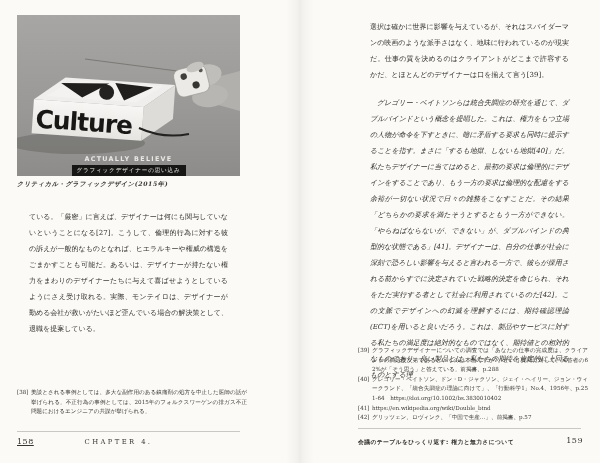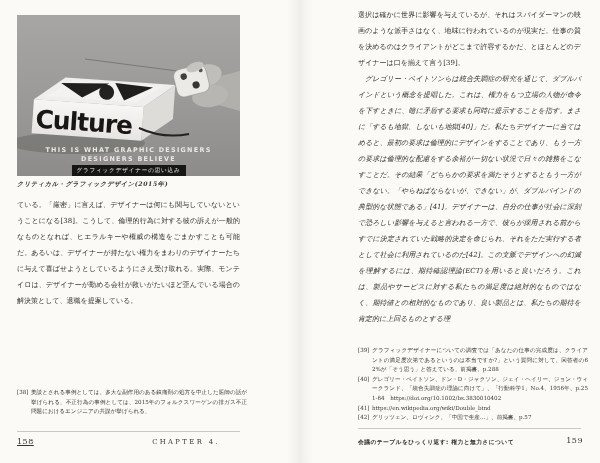--- a/index.html
+++ b/index.html
@@ -28,39 +28,39 @@
     background:#161614;color:#f1f0ed;font-family:"DejaVu Sans","Liberation Sans",sans-serif;
     font-size:5.6px;letter-spacing:.8px;padding:2px 5px 2.5px;white-space:nowrap;}
   .fig-caption{position:absolute;left:17px;top:180px;width:223px;
     font-style:italic;font-size:6.2px;letter-spacing:.6px;color:#393834;font-weight:600;}
 
   
   .body-text{position:absolute;width:223px;font-size:7px;line-height:16px;
     text-align:justify;text-justify:inter-ideograph;color:#312f2b;}
   .body-left{left:17px;top:197px;}
   .body-right{left:58px;top:7px;}
-  .body-text p{margin:0;}
+  .body-text p{margin:12px;}
   .body-text p.indent{text-indent:1em;font-style:italic;}
 
   
   .footnotes{position:absolute;width:230px;color:#3a3834;}
   .fn-left{left:17px;top:388px;}
   .fn-right{left:58px;top:346px;}
   .footnote{display:flex;font-size:5.6px;line-height:9.6px;}
   .fn-marker{flex:0 0 14px;}
   .fn-text{flex:1;text-align:justify;word-break:break-all;}
 
   
   .footer-rule{position:absolute;width:223px;border-top:1px solid #c9c8c4;height:0;}
   .rule-left{left:17px;top:431px;}
   .rule-right{left:58px;top:428px;}
   .page-number{position:absolute;font-size:8px;color:#34332f;letter-spacing:.5px;}
   .pn-left{left:17px;top:437px;text-decoration:underline;}
   .pn-right{right:17px;top:436px;text-align:right;margin-left:14px;}
-  .running-chapter{position:absolute;left:17px;top:438px;width:203px;text-align:right;
+  .running-chapter{position:absolute;left:17px;top:438px;width:203px;text-align:center;
     font-size:6.8px;letter-spacing:2.4px;color:#3a3935;}
   .running-title{position:absolute;left:58px;top:438px;width:200px;
     font-family:"DejaVu Sans","Liberation Sans",sans-serif;
     font-size:5.8px;font-weight:bold;letter-spacing:.4px;color:#2f2e2a;}
 </style>
 </head>
 <body>
 
 <div class="spread">
 
@@ -106,28 +106,27 @@
 
         <g transform="rotate(-14 174 66)">
           <rect x="158" y="52" width="33" height="28" rx="7" fill="#ebeae7" stroke="#97958f" stroke-width="0.6"></rect>
           <circle cx="168" cy="60" r="3.2" fill="#413f3b"></circle>
           <circle cx="178" cy="71" r="3.6" fill="#37352f"></circle>
           <circle cx="186" cy="58" r="2" fill="#55534d"></circle>
         </g>
 
         <ellipse cx="178" cy="52" rx="9" ry="4.5" transform="rotate(-20 178 52)" fill="#c6c4c0"></ellipse>
       </svg>
-      <div class="fig-line fig-line1">THIS IS WHAT GRAPHIC DESIGNERS</div>
-      <div class="fig-line fig-line2">DESIGNERS BELIEVE</div>
+      <div class="fig-line fig-line2">ACTUALLY BELIEVE</div>
       <div class="fig-badge">グラフィックデザイナーの思い込み</div>
     </div>
     <div class="fig-caption">クリティカル・グラフィックデザイン(2015年)</div>
 
     <div class="body-text body-left">
-      <p>ている。「厳密」に言えば、デザイナーは何にも関与していないということになる[38]。こうして、倫理的行為に対する彼の訴えが一般的なものとなれば、ヒエラルキーや権威の構造をごまかすことも可能だ。あるいは、デザイナーが持たない権力をまわりのデザイナーたちに与えて喜ばせようとしているようにさえ受け取れる。実際、モンテイロは、デザイナーが勤める会社が救いがたいほど歪んでいる場合の解決策として、退職を提案している。</p>
+      <p>ている。「厳密」に言えば、デザイナーは何にも関与していないということになる[27]。こうして、倫理的行為に対する彼の訴えが一般的なものとなれば、ヒエラルキーや権威の構造をごまかすことも可能だ。あるいは、デザイナーが持たない権力をまわりのデザイナーたちに与えて喜ばせようとしているようにさえ受け取れる。実際、モンテイロは、デザイナーが勤める会社が救いがたいほど歪んでいる場合の解決策として、退職を提案している。</p>
     </div>
 
     <div class="footnotes fn-left">
       <div class="footnote">
         <span class="fn-marker">[38]</span>
         <span class="fn-text">美談とされる事例としては、多大な副作用のある鎮痛剤の処方を中止した医師の話が挙げられる。不正行為の事例としては、2015年のフォルクスワーゲンの排ガス不正問題におけるエンジニアの共謀が挙げられる。</span>
       </div>
     </div>
 
     <div class="footer-rule rule-left"></div>

